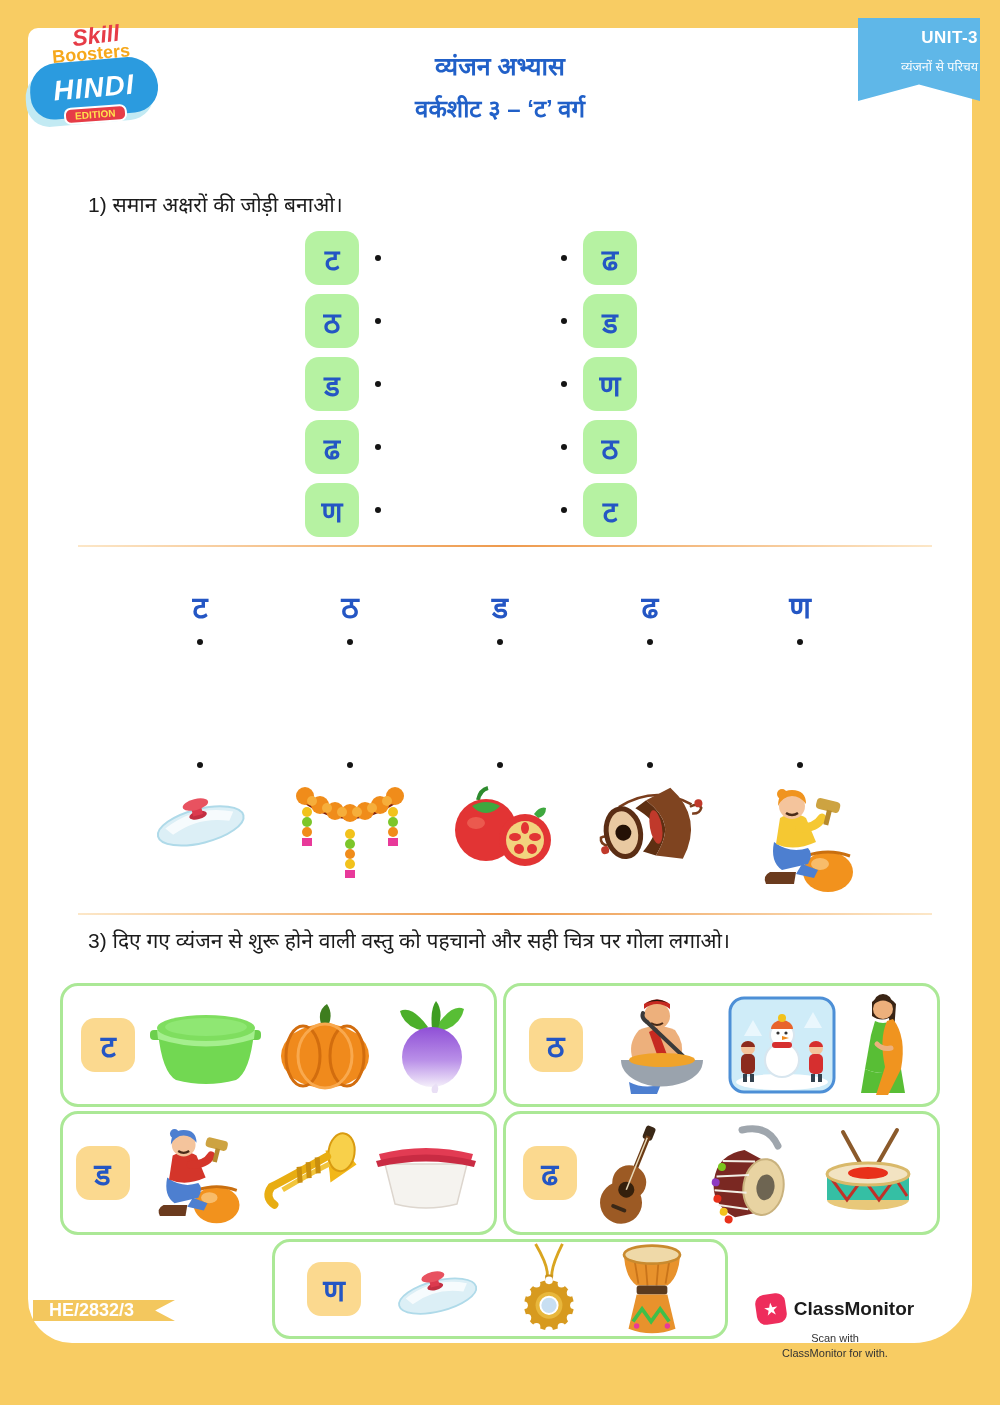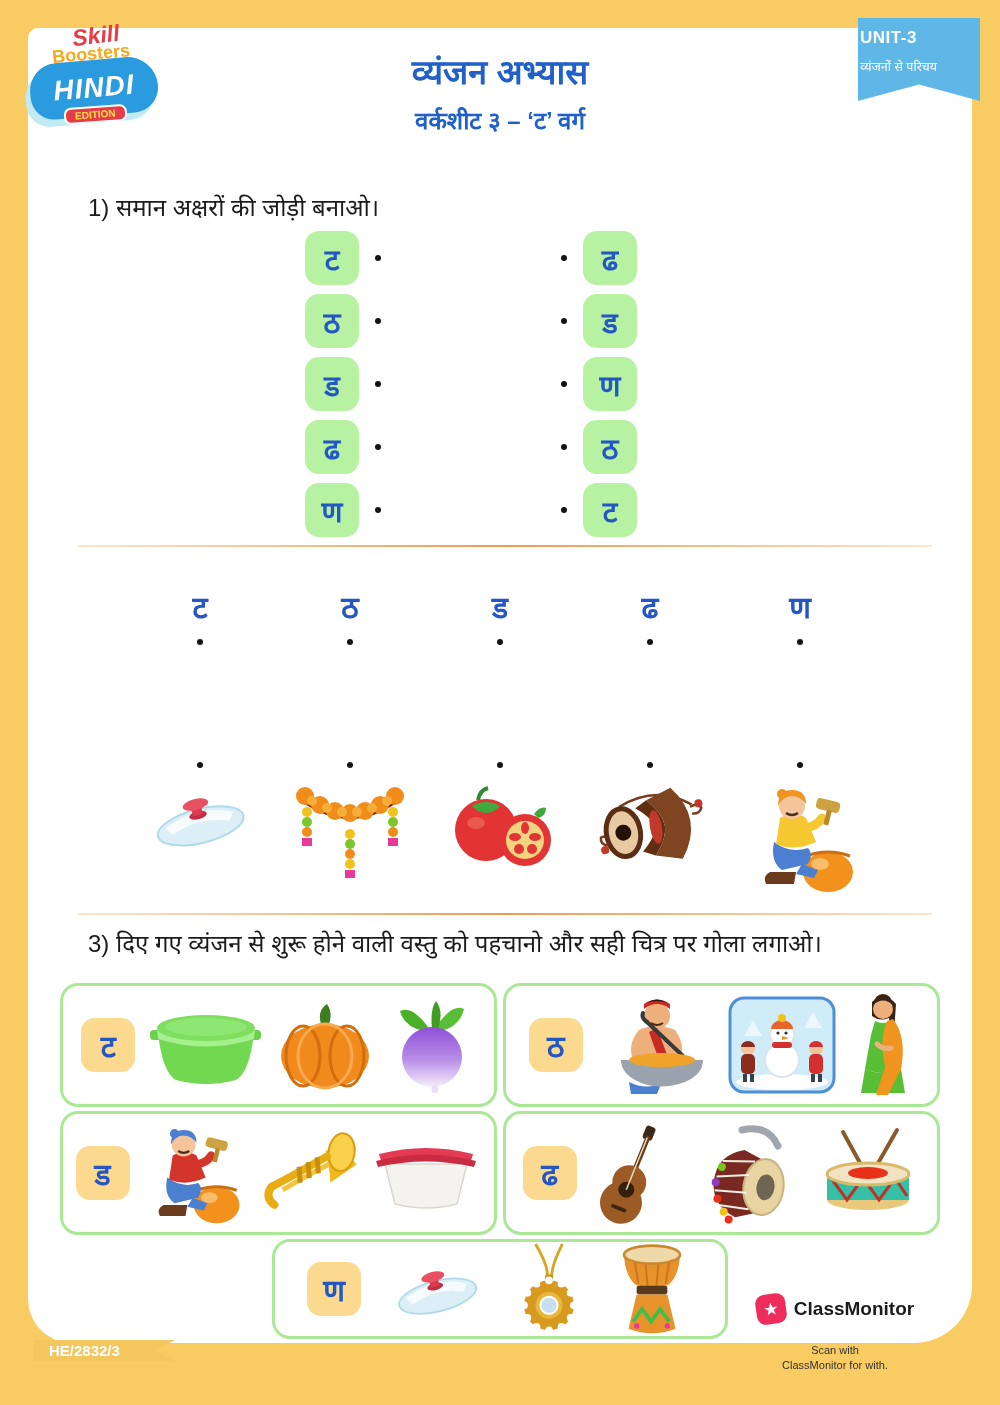--- a/index.html
+++ b/index.html
@@ -14,29 +14,29 @@
   .logo-boosters{color:#F6A81C;font-weight:bold;font-size:18px;transform:rotate(-5deg);margin-left:22px;margin-top:-4px;text-shadow:1px 1px 0 #fff;}
   .logo-blob{position:relative;width:128px;height:56px;background:#2B9BDF;border-radius:30px 34px 28px 26px;
              display:flex;align-items:center;justify-content:center;transform:rotate(-5deg);margin-top:-2px;
              box-shadow:-5px 7px 0 #C2EAF3;}
   .logo-hindi{color:#fff;font-size:28px;font-weight:bold;font-style:italic;letter-spacing:1px;}
   .logo-edition{position:relative;left:34px;margin-top:-10px;width:fit-content;background:#E63C47;border:2px solid #fff;
                 color:#FFE14D;font-size:10px;font-weight:bold;padding:1px 9px;border-radius:7px;transform:rotate(-4deg);z-index:2;}
 
   
   .title{position:absolute;left:250px;top:48px;width:500px;text-align:center;color:#2160C8;font-weight:bold;}
-  .t1{font-size:34px;text-align:center;}
+  .t1{font-size:25px;text-align:center;}
   .t2{font-size:24px;margin-top:9px;}
-  .badge{position:absolute;left:858px;top:18px;width:118px;background:#5FB7E8;color:#fff;text-align:left;
+  .badge{position:absolute;left:858px;top:18px;width:118px;background:#5FB7E8;color:#fff;text-align:right;
          padding:10px 2px 26px;clip-path:polygon(0 0,100% 0,100% 100%,50% 80%,0 100%);}
   .badge-unit{font-size:17px;font-weight:bold;letter-spacing:.5px;}
   .badge-sub{font-size:12.5px;margin-top:10px;}
 
   
-  .q{position:absolute;left:88px;font-size:24px;color:#1b1b1b;}
+  .q{position:absolute;left:88px;font-size:21px;color:#1b1b1b;}
   .divider{position:absolute;left:78px;width:854px;height:2px;
            background:linear-gradient(90deg,#FCE7C8,#EE9A4D 50%,#FCE7C8);}
 
   
   .m-row{position:absolute;left:305px;width:332px;height:54px;display:flex;align-items:center;}
   .tile{width:54px;height:54px;background:#B6F2A2;border-radius:14px;display:flex;align-items:center;justify-content:center;
         color:#2456C4;font-size:29px;font-weight:bold;}
   .dot{width:6px;height:6px;background:#141414;border-radius:50%;display:inline-block;}
   .ml{margin-left:16px;} .mr{margin-right:16px;}
   .sp{flex:1;}
@@ -50,29 +50,29 @@
   .s2pic{width:140px;display:flex;flex-direction:column;align-items:center;}
   .s2pic svg{margin-top:10px;}
 
   
   .cell{position:absolute;background:#fff;border:3px solid #ABE896;border-radius:18px;
         display:flex;align-items:center;justify-content:space-evenly;padding:0 6px;box-sizing:border-box;}
   .tile-y{width:54px;height:54px;background:#FBD98F;border-radius:14px;display:flex;align-items:center;justify-content:center;
           color:#2456C4;font-size:30px;font-weight:bold;flex:0 0 auto;}
 
   
-  .ribbon{position:absolute;left:33px;top:1340px;width:142px;height:21px;background:#F3C75E;
+  .ribbon{position:absolute;left:33px;top:1300px;width:142px;height:21px;background:#F3C75E;
           clip-path:polygon(0 0,100% 0,86% 50%,100% 100%,0 100%);
-          color:#fff;font-weight:bold;font-size:15px;display:flex;align-items:center;padding-left:16px;box-sizing:border-box;}
+          color:#fff;font-weight:bold;font-size:18px;display:flex;align-items:center;padding-left:16px;box-sizing:border-box;}
   .cm{position:absolute;left:740px;top:1294px;width:190px;}
   .cm-top{display:flex;align-items:center;justify-content:center;gap:8px;}
   .cm-icon{width:30px;height:30px;background:#EE2D5C;border-radius:9px;transform:rotate(-8deg);
            color:#fff;display:flex;align-items:center;justify-content:center;font-size:17px;flex:0 0 auto;}
   .cm-name{font-size:19px;font-weight:bold;color:#1b1b1b;}
-  .cm-sub{text-align:center;font-size:11px;color:#333;line-height:1.4;margin-top:19px;}
+  .cm-sub{text-align:center;font-size:11px;color:#333;line-height:1.4;margin-top:7px;}
 </style>
 </head>
 <body>
 
 <div class="page">
   <div class="card"></div>
 
   <div class="logo">
     <div class="logo-skill">Skill</div>
     <div class="logo-boosters">Boosters</div>

